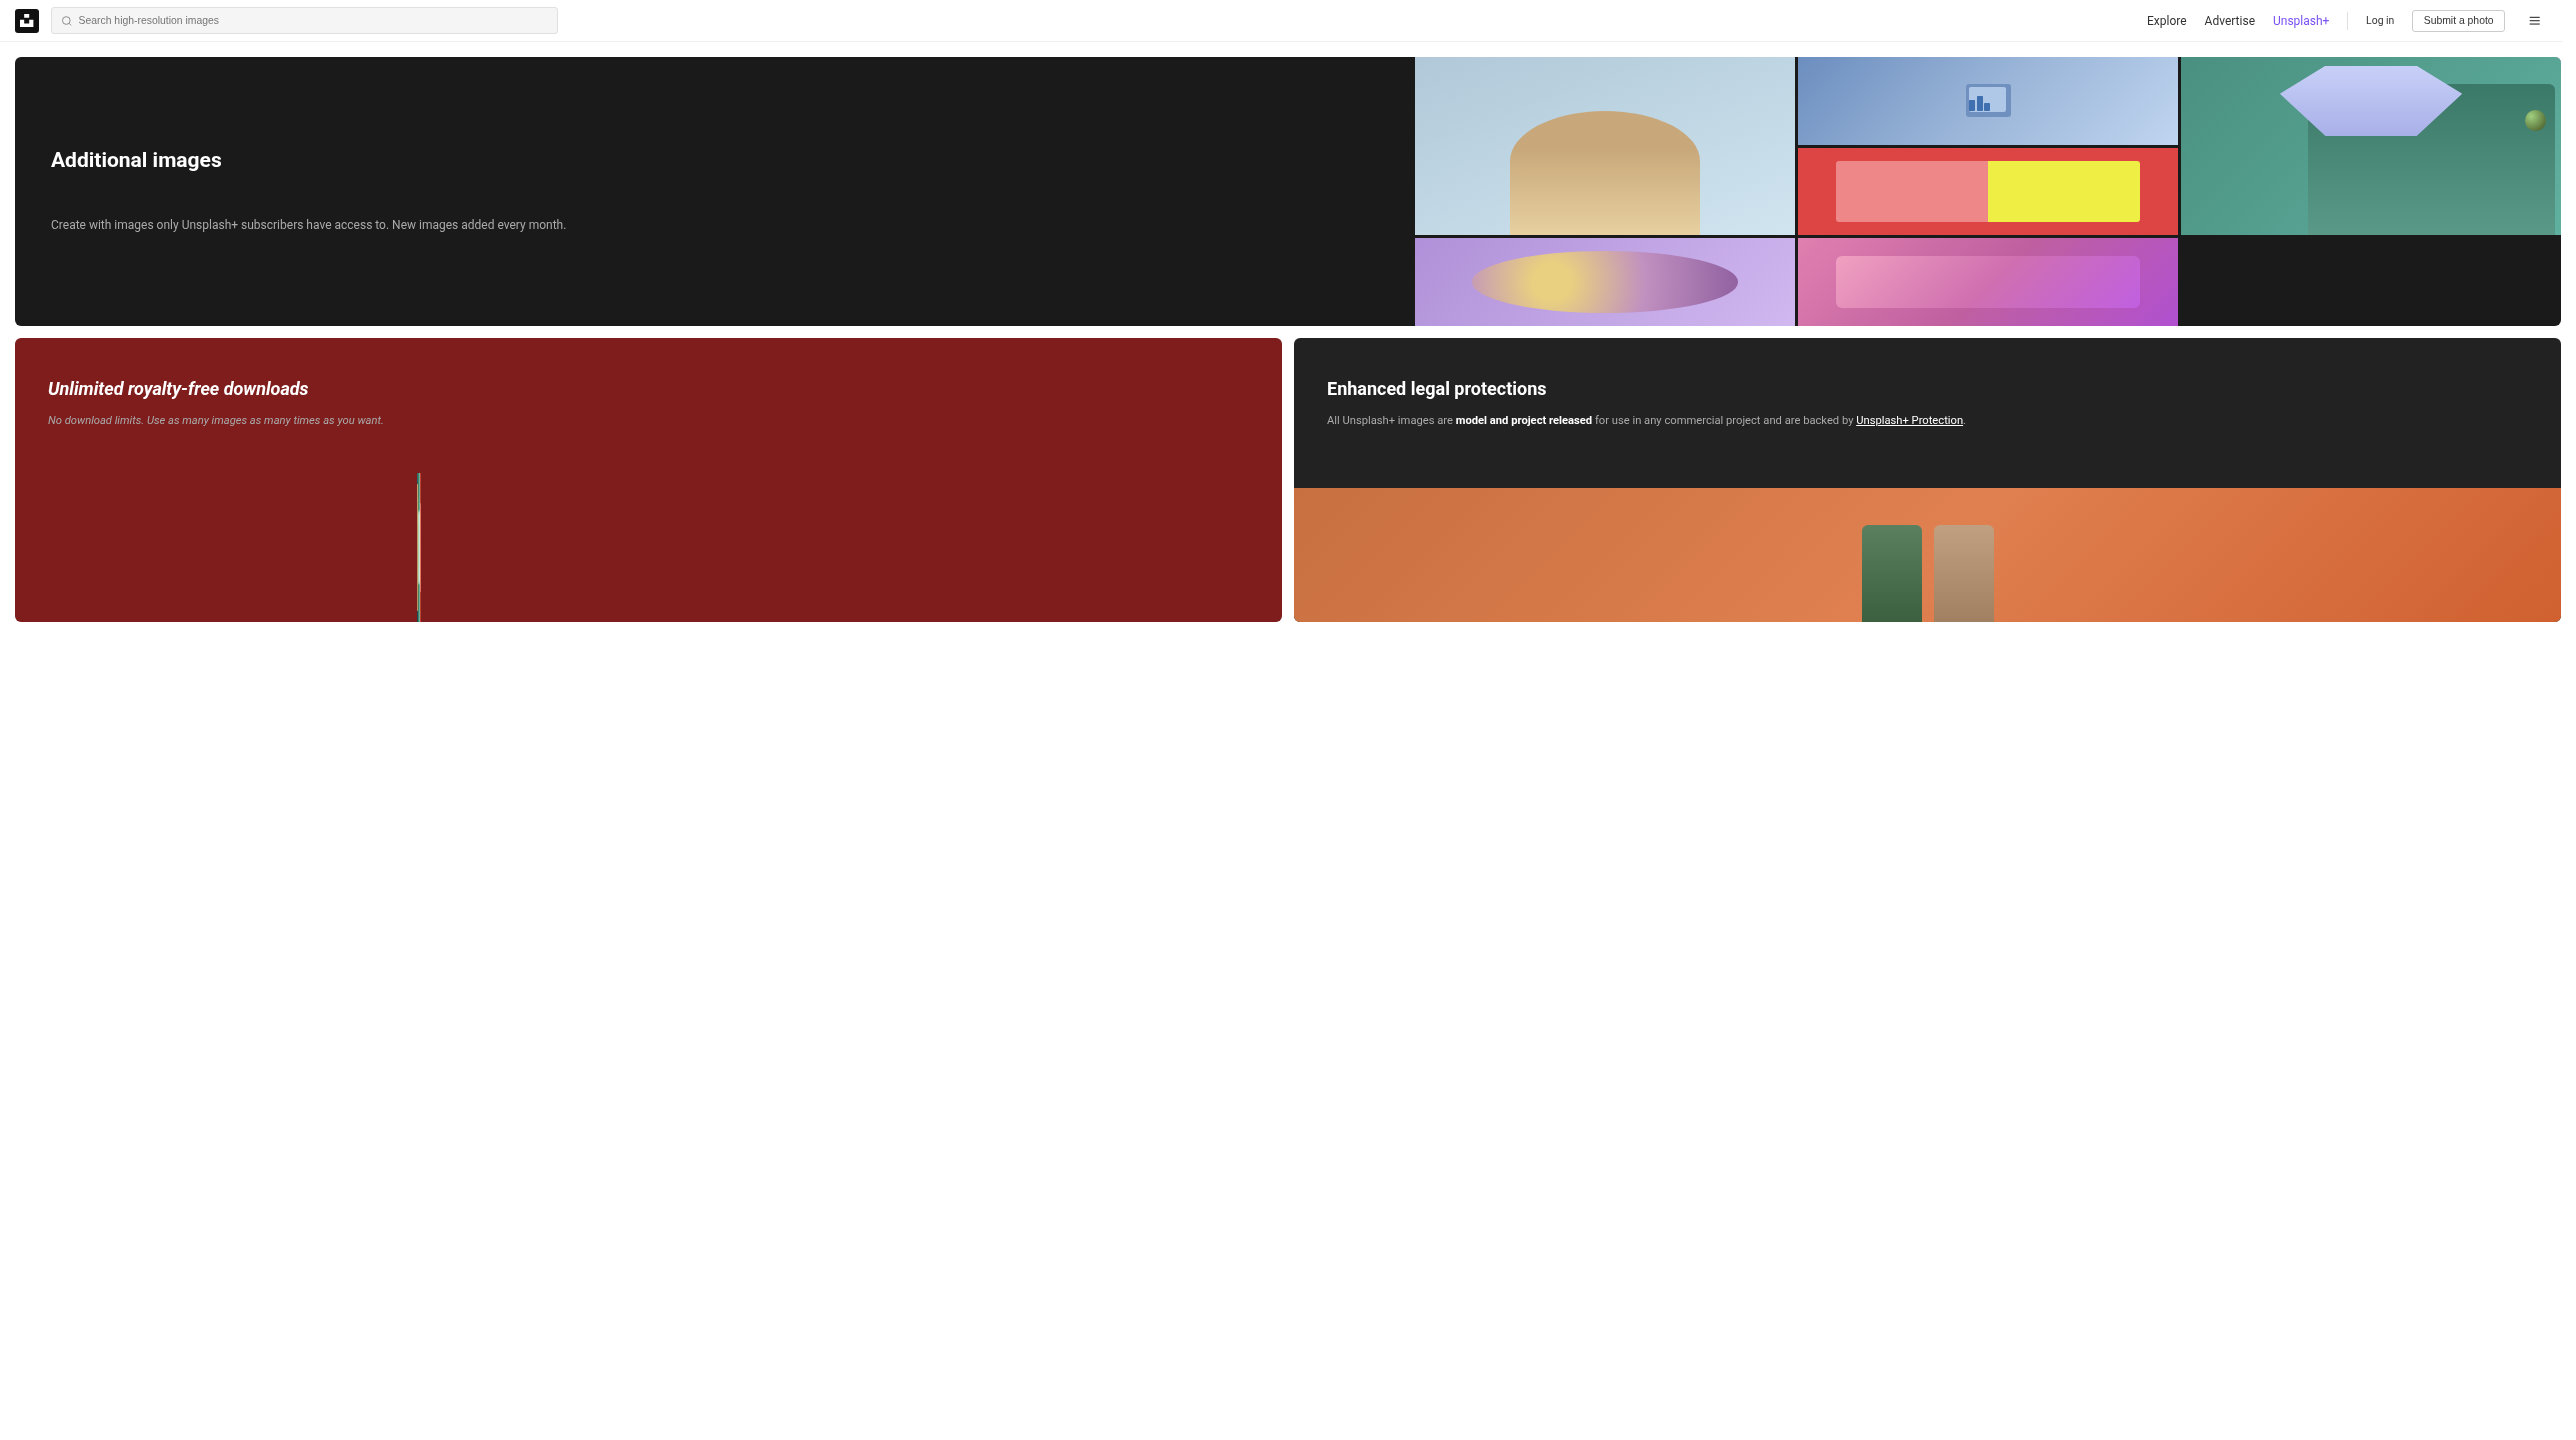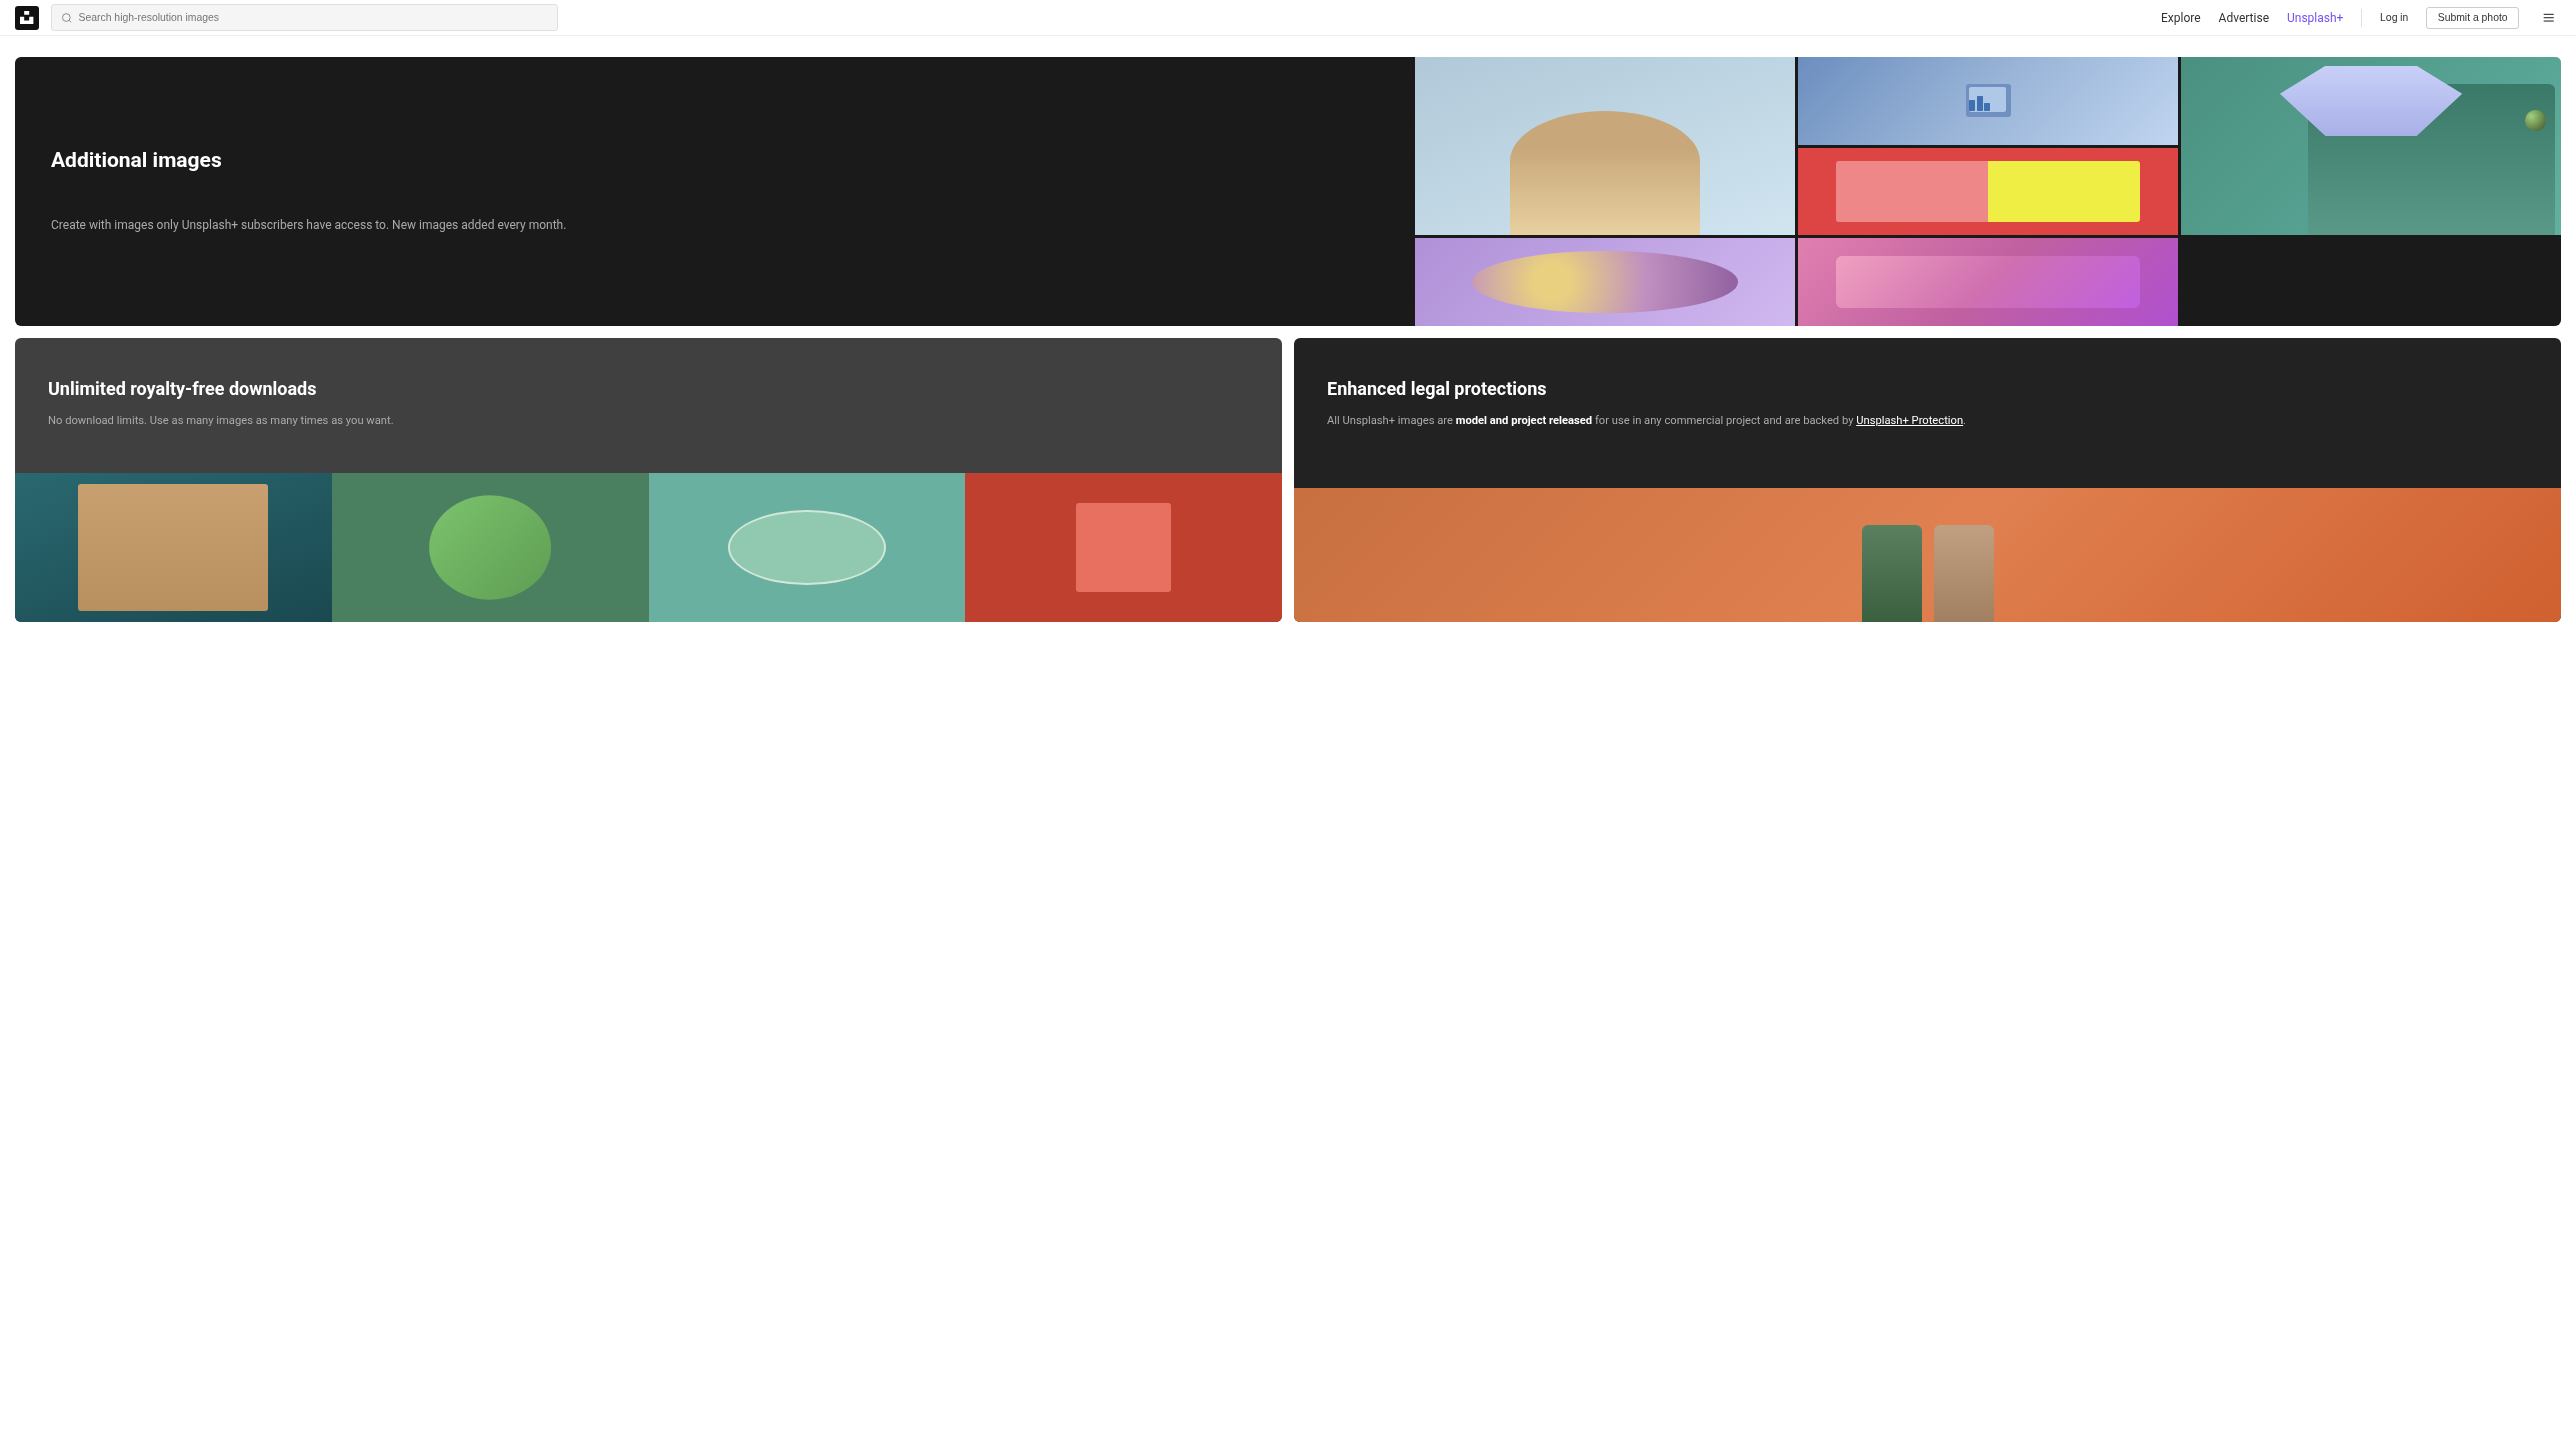--- a/index.html
+++ b/index.html
@@ -6,22 +6,22 @@
 
     body {
       font-family: -apple-system, BlinkMacSystemFont, 'Segoe UI', Roboto, Helvetica, Arial, sans-serif;
       background: #fff;
       color: #111;
     }
 
     
     nav {
       position: fixed;
-      top: 0; left: 0; right: 0;
-      height: 36px;
+      top: 0; left: 0; right: 14px;
+      height: 42px;
       background: #fff;
       border-bottom: 0.7px solid #eee;
       display: flex;
       align-items: center;
       padding: 0 15px;
       gap: 12px;
       z-index: 100;
     }
 
     .nav-logo {
@@ -263,26 +263,27 @@
     }
 
     
     .bottom-cards {
       display: flex;
       gap: 12px;
     }
 
     .card-downloads {
       flex: 1;
-      background: #404040;
+      background: #7f1d1d;
       border-radius: 6px;
       overflow: hidden;
       display: flex;
-      flex-direction: column;
+      flex-direction: row;
       min-height: 284px;
+      font-style: italic;
     }
 
     .card-legal {
       flex: 1;
       background: #222;
       border-radius: 6px;
       overflow: hidden;
       display: flex;
       flex-direction: column;
       min-height: 284px;

